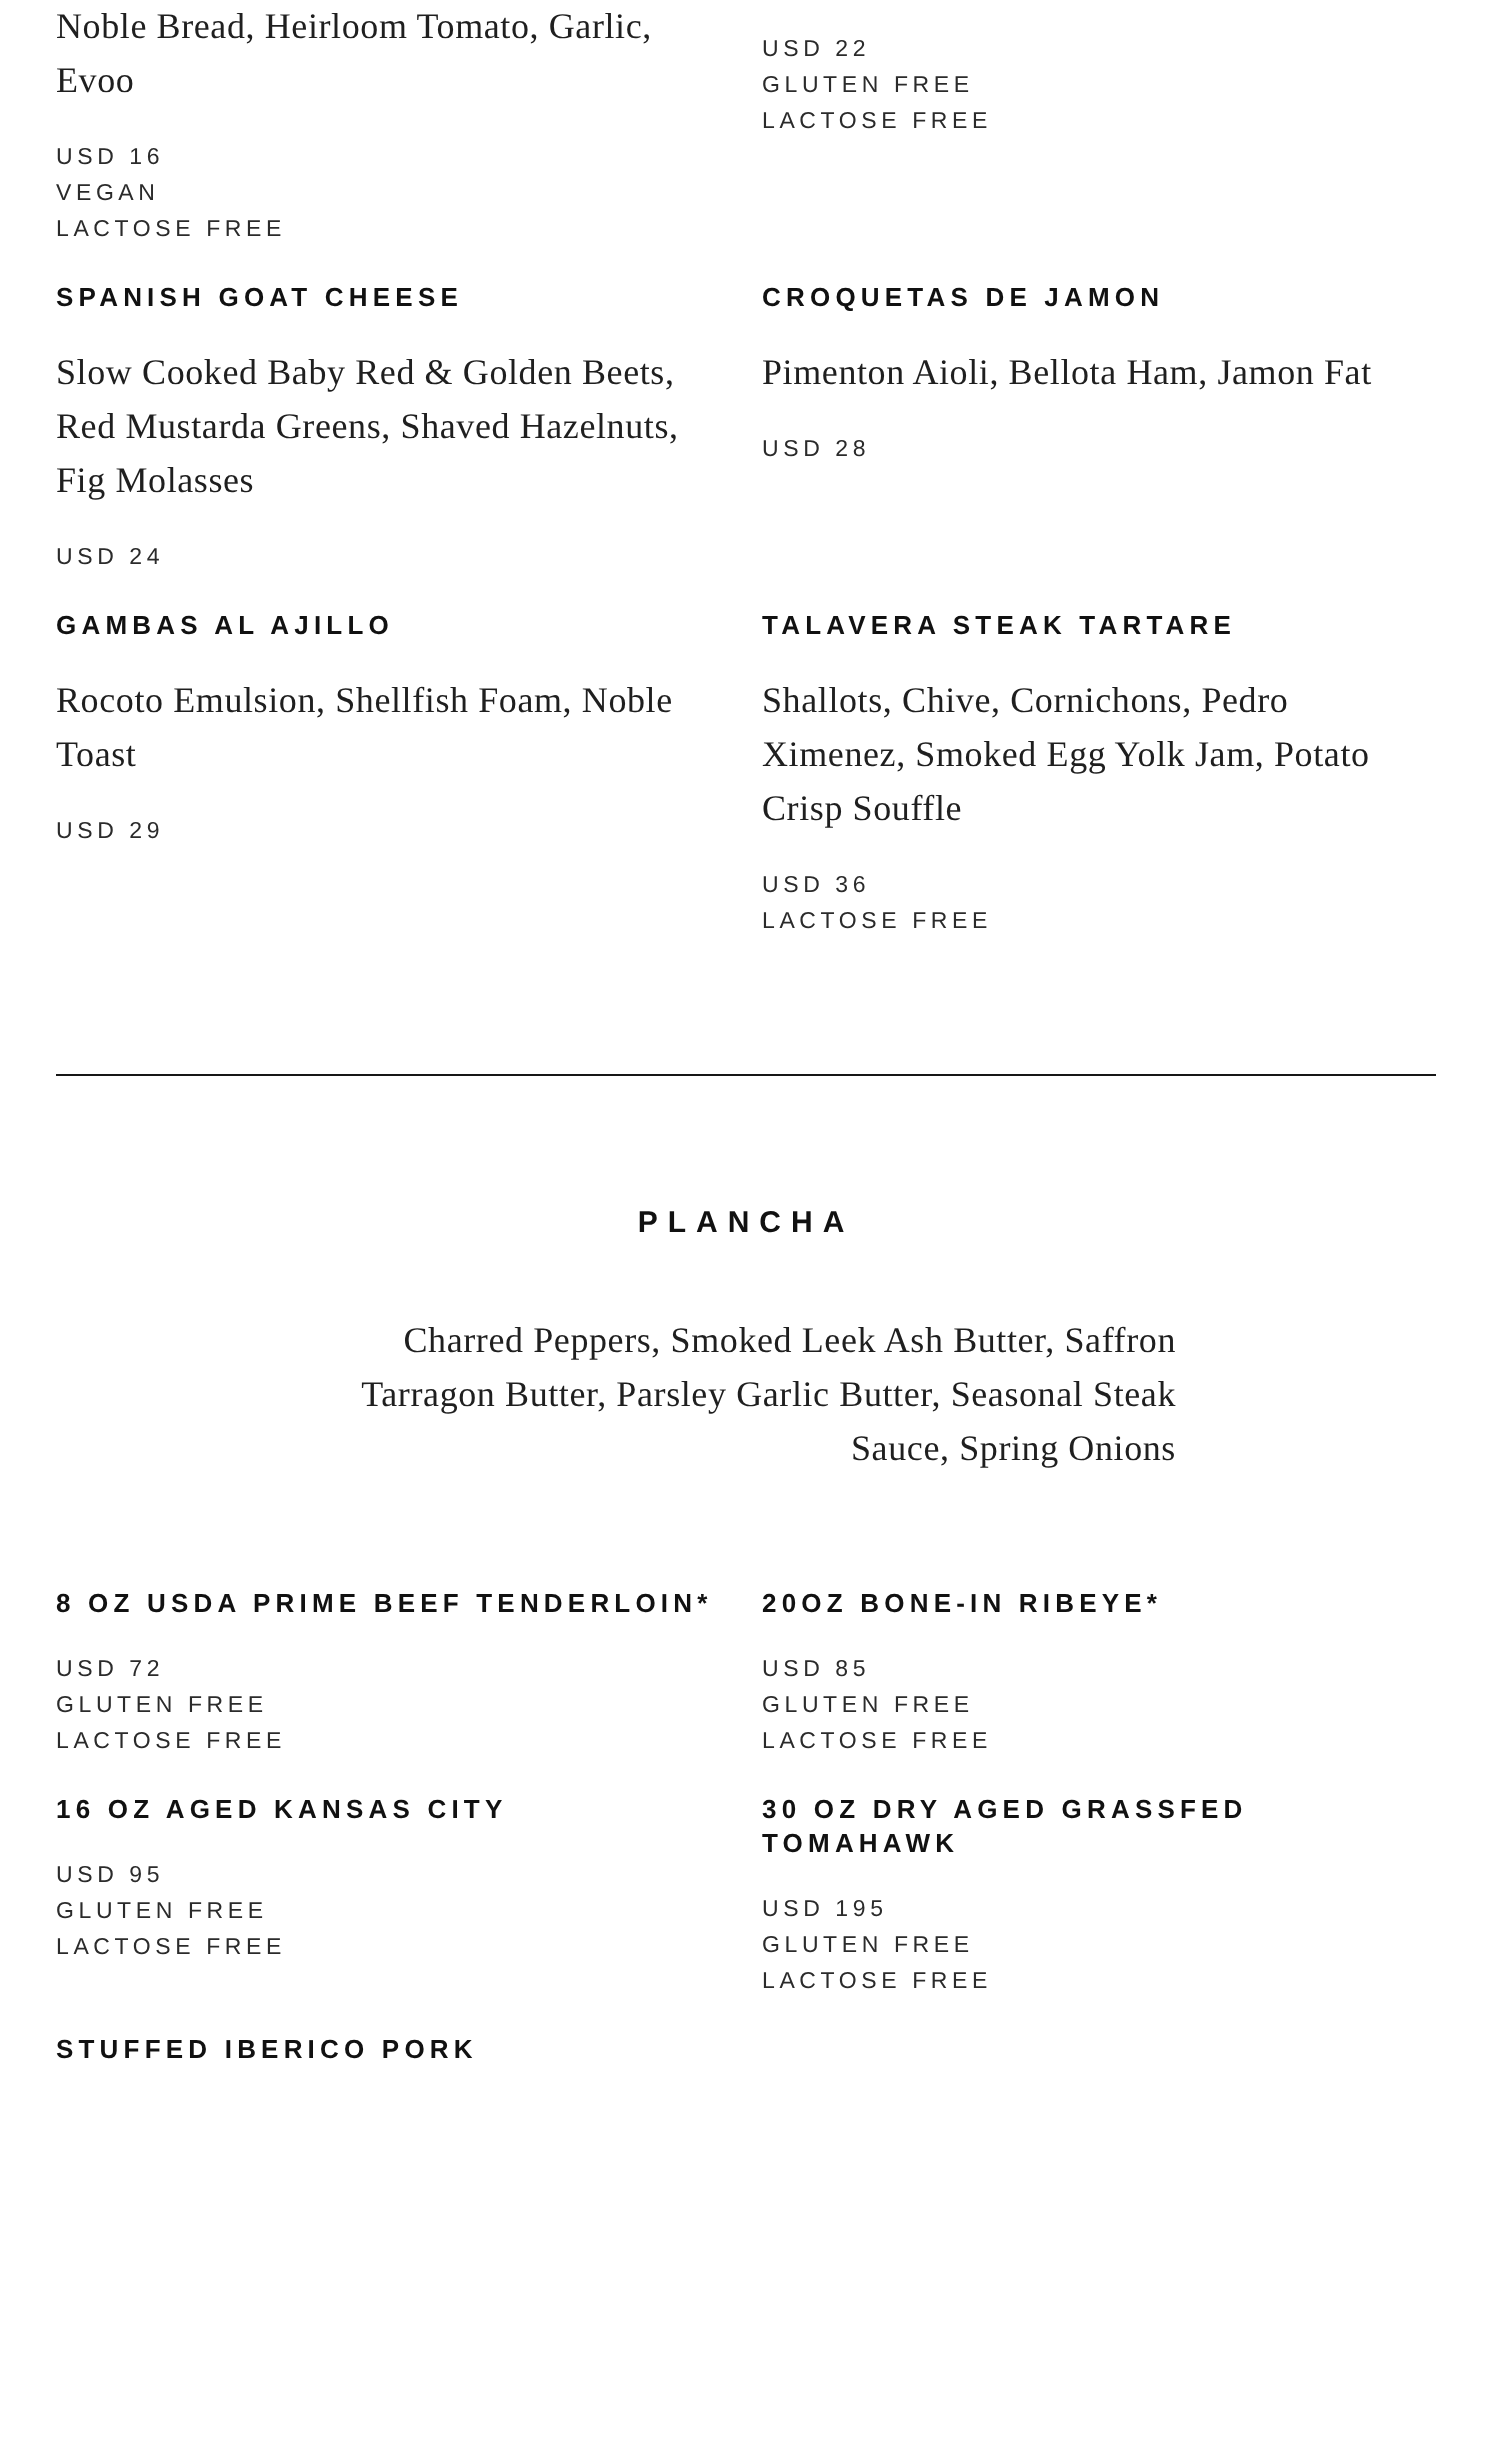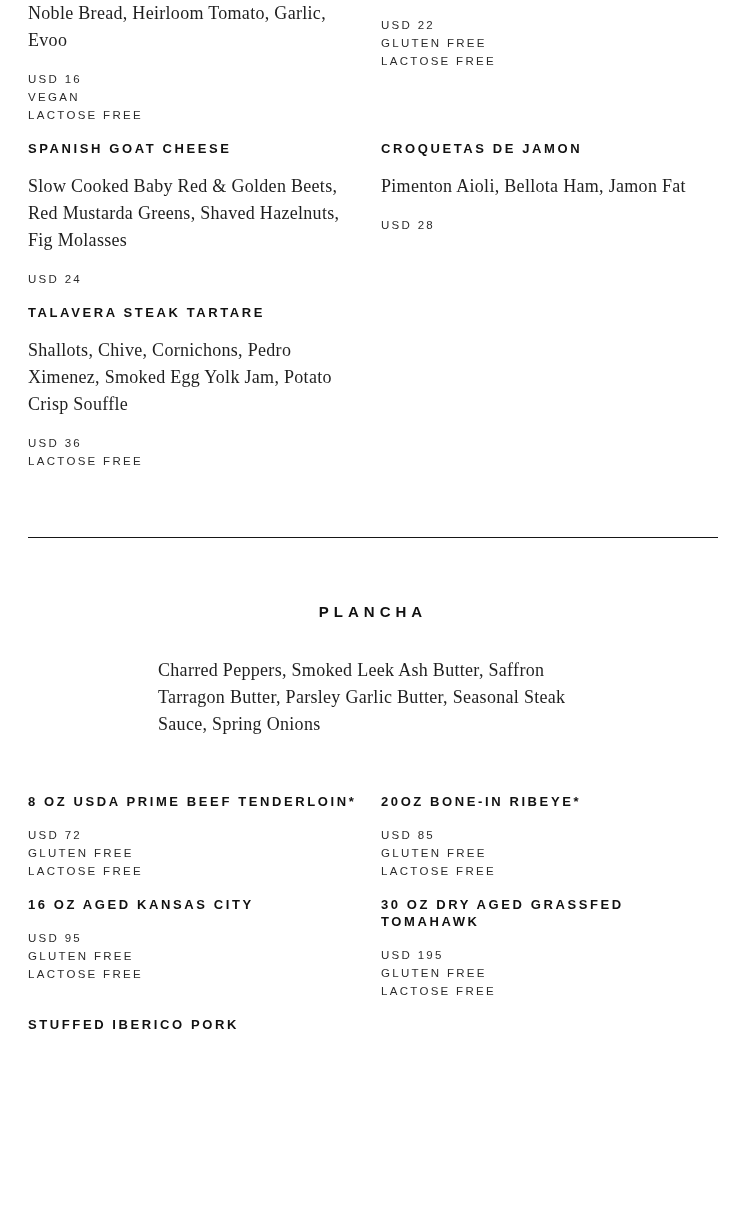--- a/index.html
+++ b/index.html
@@ -62,21 +62,21 @@
     font-size: 15px;
     line-height: 20px;
     font-weight: 700;
     letter-spacing: 5px;
     color: #111111;
     text-transform: uppercase;
   }
   .section-intro {
     margin: 35px auto 0 auto;
     max-width: 430px;
-    text-align: left;
+    text-align: right;
     font-family: "Liberation Serif", serif;
     font-size: 18px;
     line-height: 27px;
     letter-spacing: 0.3px;
     color: #1f1f1f;
   }
   .plancha-grid { margin-top: 55px; }
 </style>
 </head>
 <body>
@@ -111,20 +111,27 @@
     </article>
 
     <article class="menu-item">
       <h3 class="item-title">CROQUETAS DE JAMON</h3>
       <p class="item-desc">Pimenton Aioli, Bellota Ham, Jamon Fat</p>
       <div class="item-meta">
         <div class="meta-line">USD 28</div>
       </div>
     </article>
 
+    <article class="menu-item">
+      <h3 class="item-title">GAMBAS AL AJILLO</h3>
+      <p class="item-desc">Rocoto Emulsion, Shellfish Foam, Noble Toast</p>
+      <div class="item-meta">
+        <div class="meta-line">USD 29</div>
+      </div>
+    </article>
 
     <article class="menu-item">
       <h3 class="item-title">TALAVERA STEAK TARTARE</h3>
       <p class="item-desc">Shallots, Chive, Cornichons, Pedro Ximenez, Smoked Egg Yolk Jam, Potato Crisp Souffle</p>
       <div class="item-meta">
         <div class="meta-line">USD 36</div>
         <div class="meta-line">LACTOSE FREE</div>
       </div>
     </article>
 

